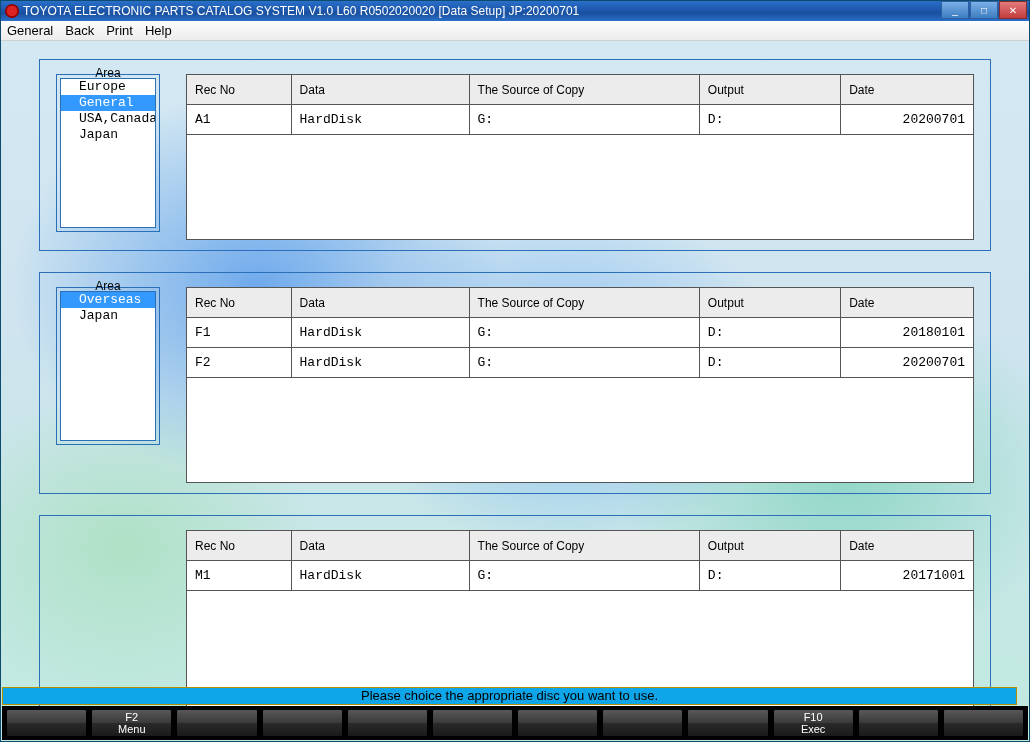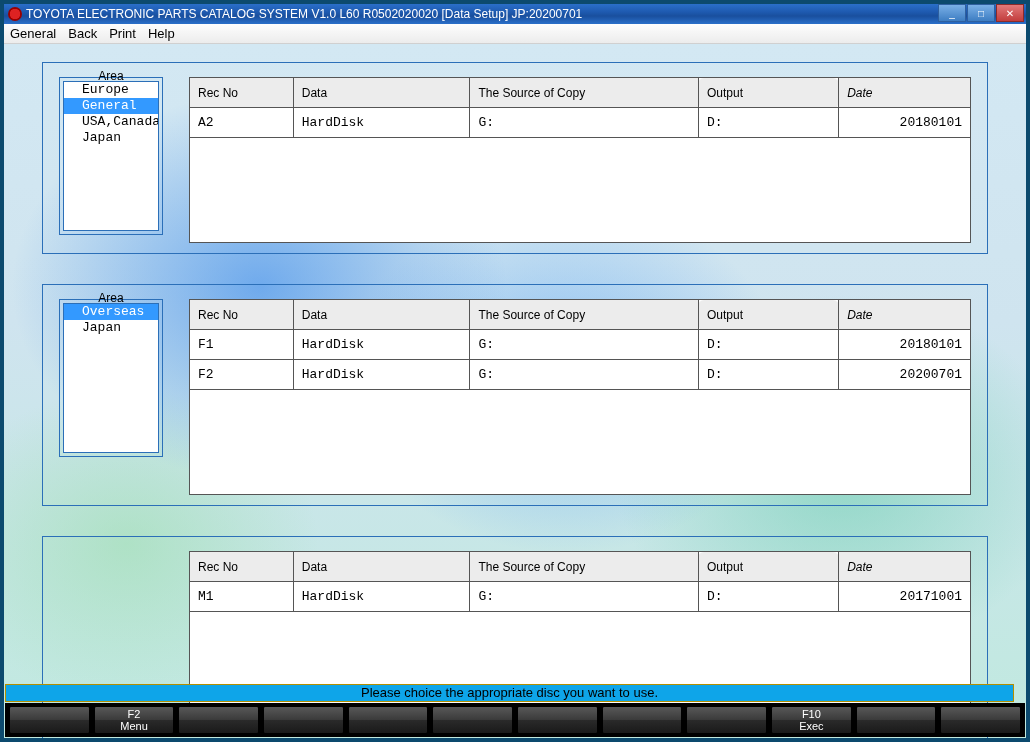--- a/index.html
+++ b/index.html
@@ -7,21 +7,21 @@
   font-family: "Microsoft YaHei", Arial, sans-serif;
   font-size: 12px;
   background: #fff;
   width: 1030px;
   height: 742px;
   overflow: hidden;
 }
 .window {
   width: 1030px;
   height: 742px;
-  border: 4px solid #0c4a6e;
+  border: 1px solid #0c4a6e;
   display: flex;
   flex-direction: column;
   position: relative;
 }
 .titlebar {
   height: 20px;
   background: linear-gradient(to bottom, #2a6fc9, #1e5ab0 40%, #194f9e 60%, #2a6fc9);
   color: #fff;
   display: flex;
   align-items: center;
@@ -73,21 +73,21 @@
     radial-gradient(ellipse 320px 260px at 12% 72%, rgba(150,220,165,0.50) 0%, rgba(150,220,165,0.0) 60%),
     linear-gradient(to bottom, #d3e8f3 0%, #cfe4ef 40%, #c0e9df 100%);
   padding: 18px 38px 4px 38px;
   position: relative;
   overflow: hidden;
 }
 .panel {
   border: 1px solid #2b6fb8;
   background: transparent;
   position: relative;
-  margin-bottom: 30px;
+  margin-bottom: 21px;
   padding: 14px 16px 10px 16px;
   display: flex;
   align-items: flex-start;
 }
 .panel:last-of-type { margin-bottom: 8px; }
 .area-box {
   width: 104px;
   margin-right: 26px;
   position: relative;
 }
@@ -185,22 +185,22 @@
   display: flex;
   flex-direction: column;
   justify-content: center;
   align-items: center;
   line-height: 12px;
   font-family: Arial, sans-serif;
 }
 .col-recno { width: 74px; }
 .col-data  { width: 126px; }
 .col-src   { width: 163px; }
-.col-out   { width: 100px; border-radius: 6px; }
-.col-date  { width: 94px; font-style: italic; }
+.col-out   { width: 100px; }
+.col-date  { width: 94px; }
 </style>
 </head>
 <body>
 
 <div class="window">
 
   <div class="titlebar">
     <div class="app-icon"></div>
     <span class="title-text">TOYOTA ELECTRONIC PARTS CATALOG SYSTEM V1.0 L60 R0502020020 [Data Setup] JP:20200701</span>
     <div class="win-controls">
@@ -237,25 +237,25 @@
             <tr>
               <th class="col-recno">Rec No</th>
               <th class="col-data">Data</th>
               <th class="col-src">The Source of Copy</th>
               <th class="col-out">Output</th>
               <th class="col-date">Date</th>
             </tr>
           </thead>
           <tbody>
             <tr>
-              <td>A2</td>
+              <td>A1</td>
               <td>HardDisk</td>
               <td>G:</td>
               <td>D:</td>
-              <td class="date-col">20180101</td>
+              <td class="date-col">20200701</td>
             </tr>
           </tbody>
         </table>
         <div class="table-pad" style="height:105px;"></div>
       </div>
     </div>
 
     <div class="panel">
       <div class="area-box">
         <div class="area-frame">

